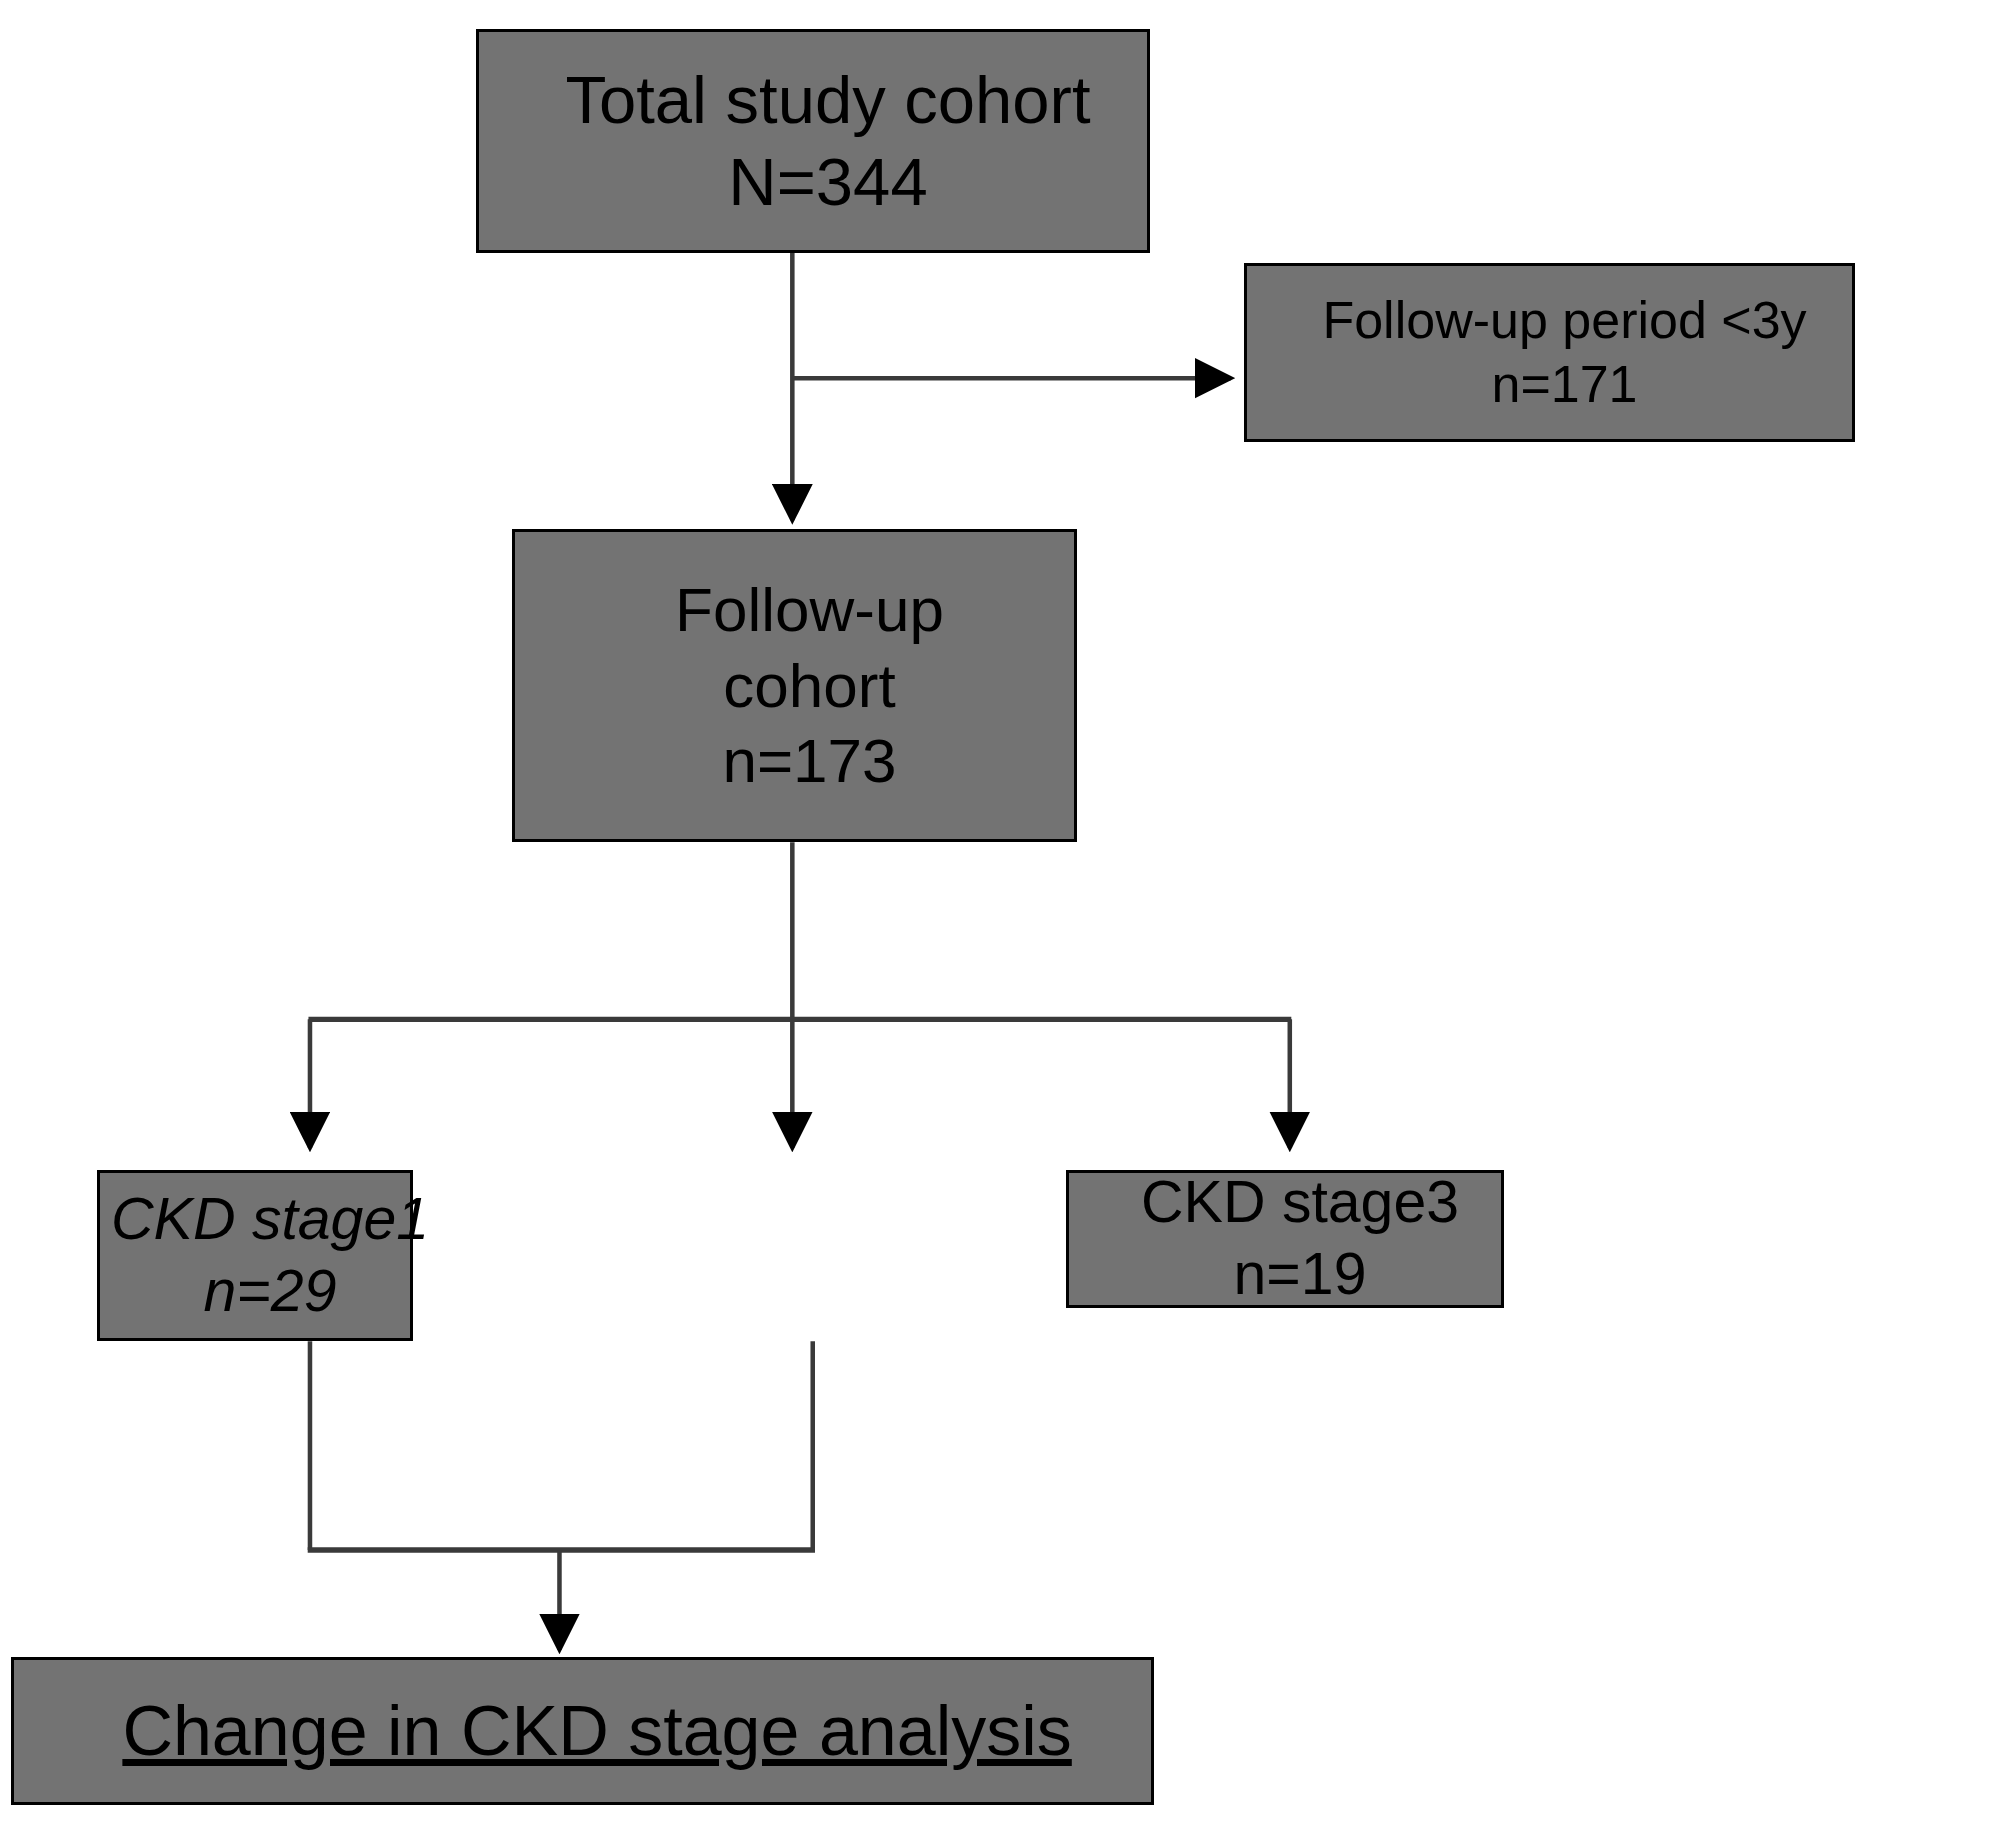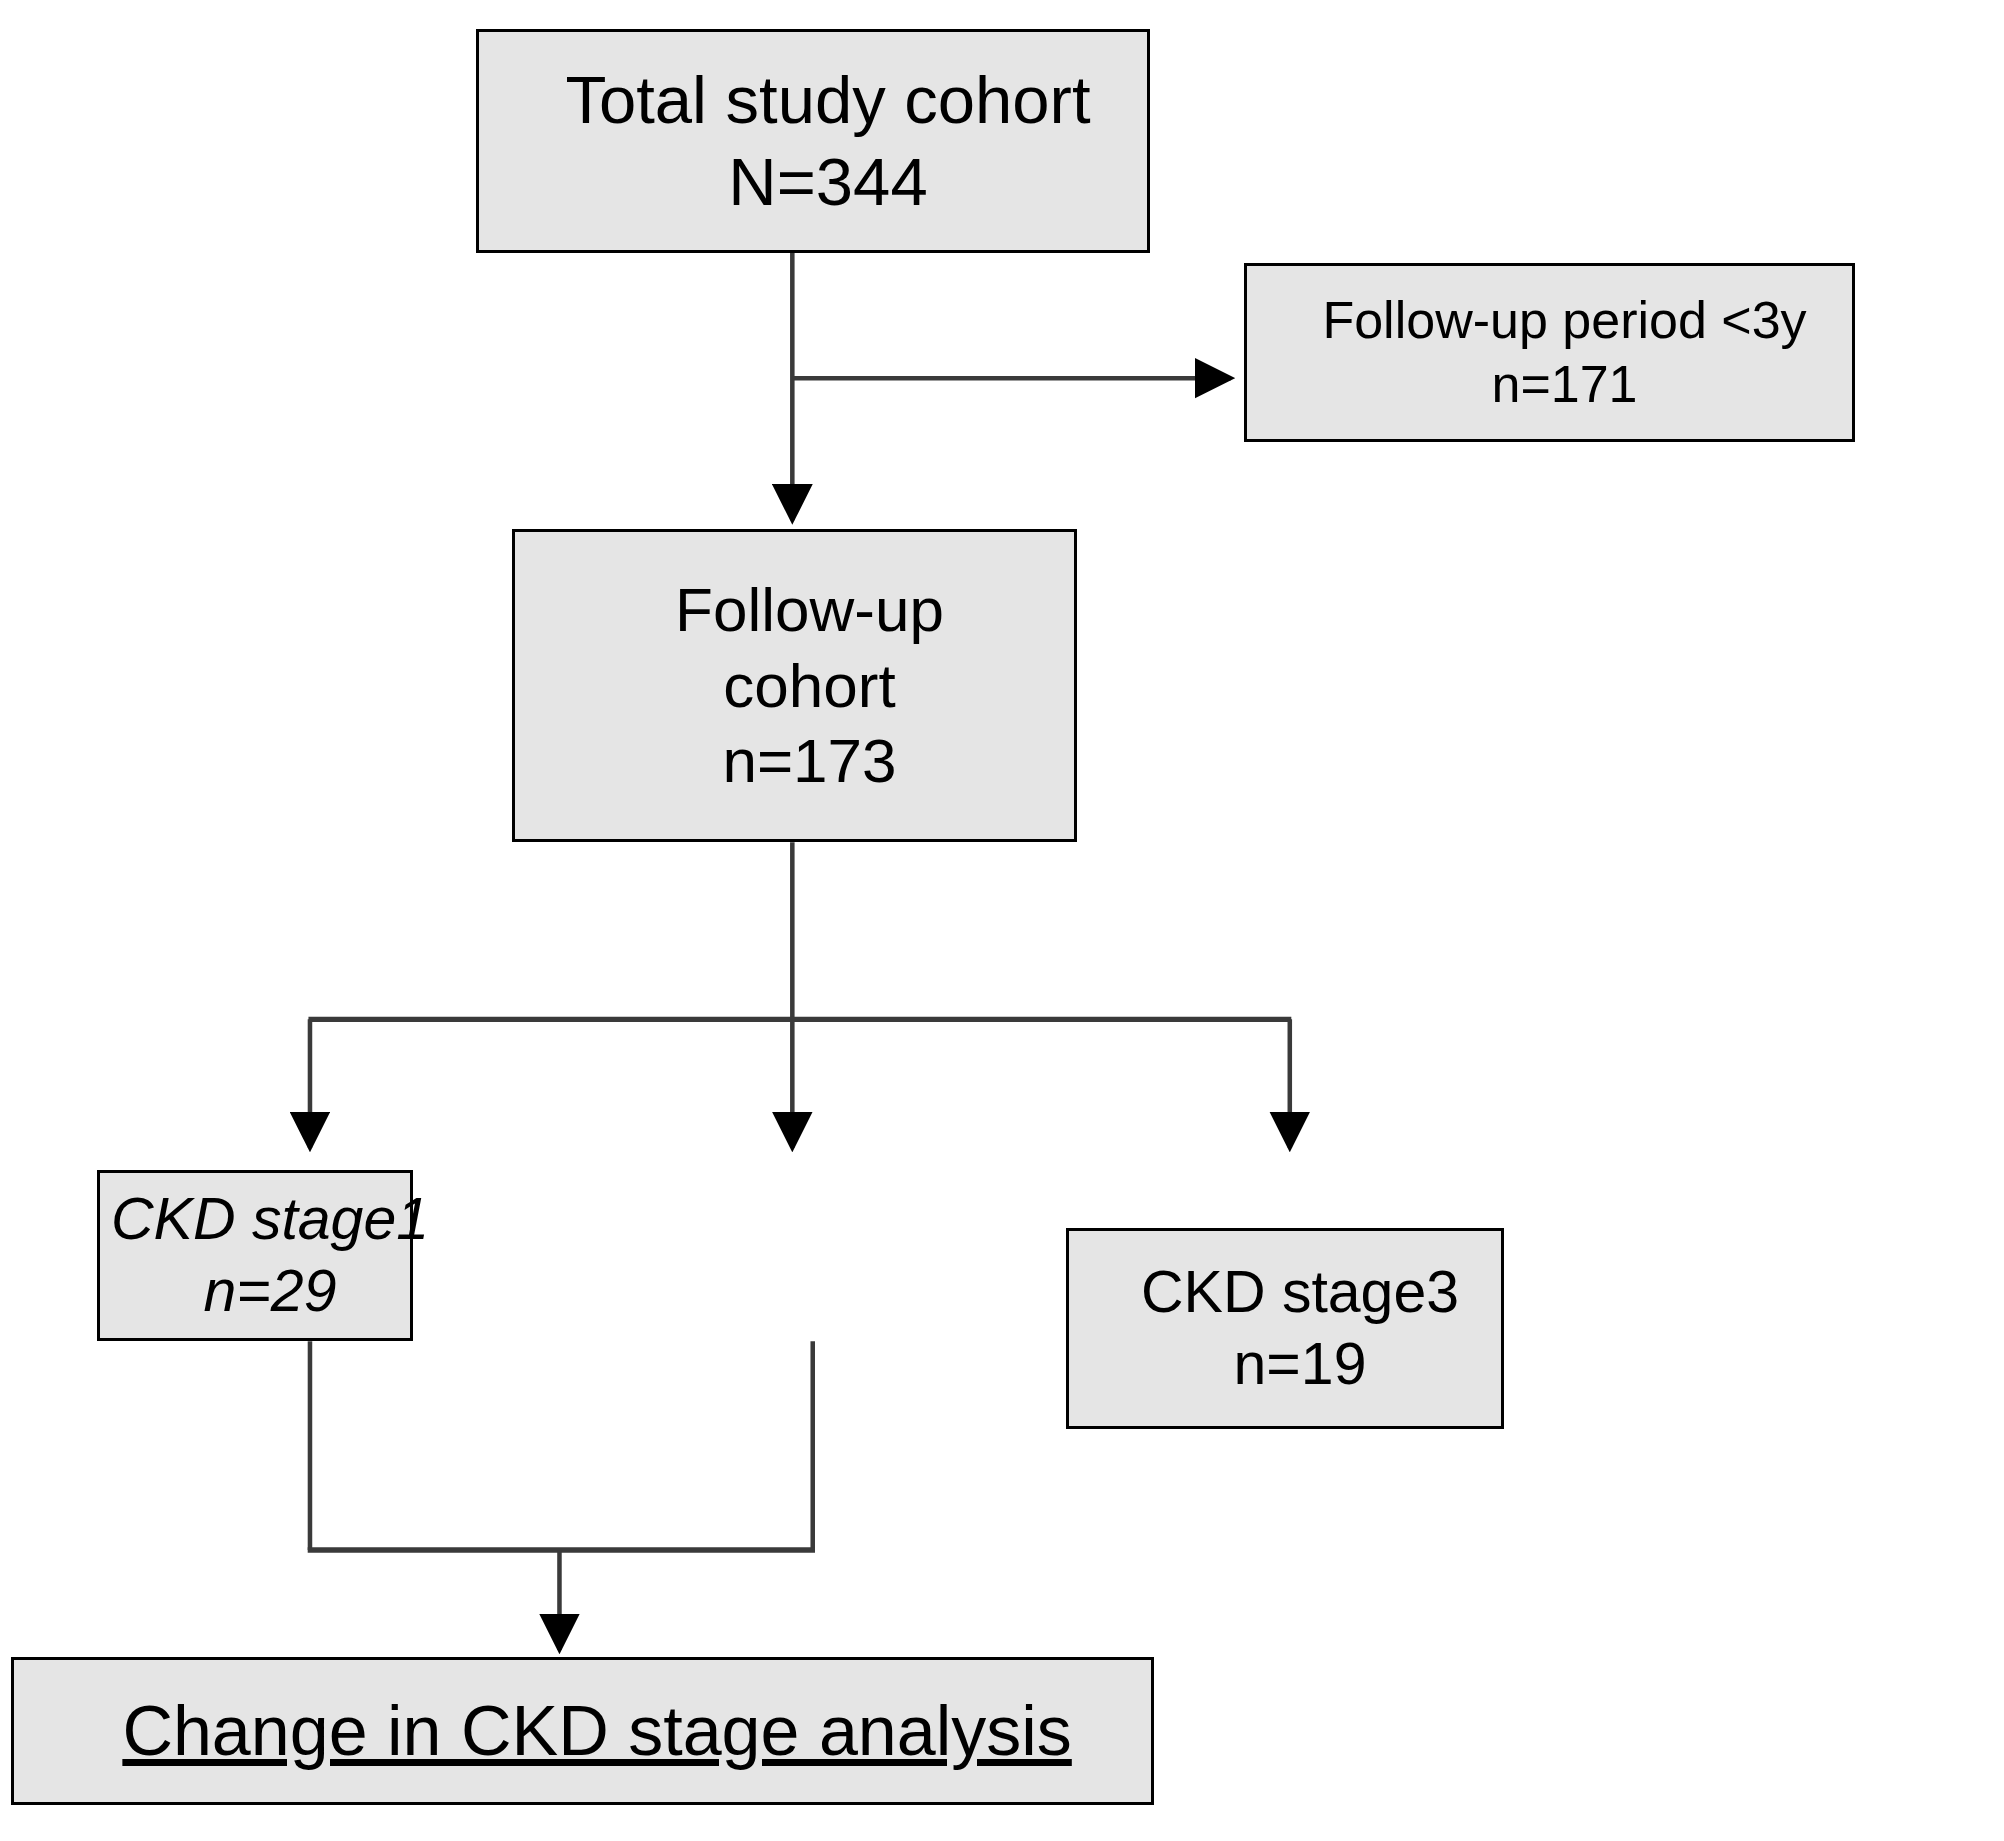--- a/index.html
+++ b/index.html
@@ -23,21 +23,21 @@
     position: absolute;
     left: 0;
     top: 0;
     width: 2005px;
     height: 1842px;
     pointer-events: none;
   }
   .node-box {
     position: absolute;
     box-sizing: border-box;
-    background: #e5e5e5;
+    background: #737373;
     border: 3.8px solid #000000;
     display: flex;
     flex-direction: column;
     align-items: center;
     justify-content: center;
     text-align: right;
     z-index: 2;
     padding-left: 30px;
   }
   .node-line {
@@ -67,22 +67,22 @@
     width: 316px; height: 171px;
     font-size: 59px;
     font-style: italic;
   }
   #node-ckd-stage2 {
     left: 578px;  top: 1170px;
     width: 448px; height: 171px;
     font-size: 59px;
   }
   #node-ckd-stage3 {
-    left: 1066px; top: 1228px;
-    width: 438px; height: 201px;
+    left: 1066px; top: 1170px;
+    width: 438px; height: 138px;
     font-size: 59px;
   }
   #node-change-analysis {
     left: 10.6px;   top: 1657px;
     width: 1143px; height: 148px;
     font-size: 70px;
     text-decoration: underline;
   }
   #node-change-analysis .node-line { line-height: 1.0; }
 </style>

